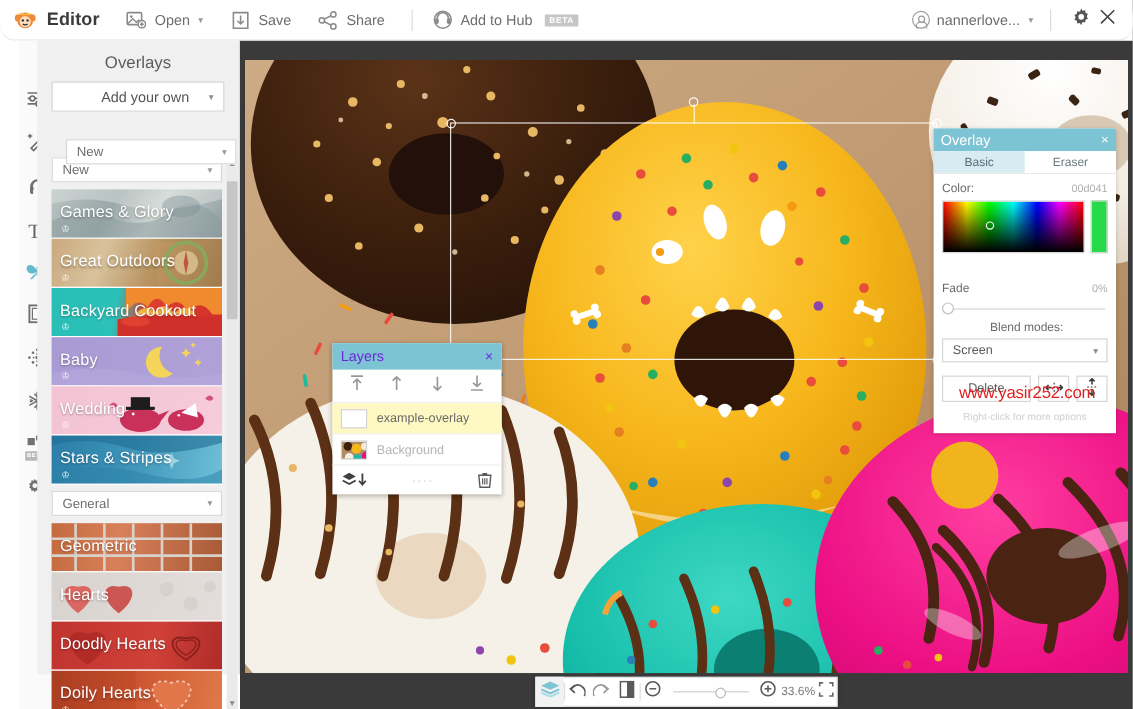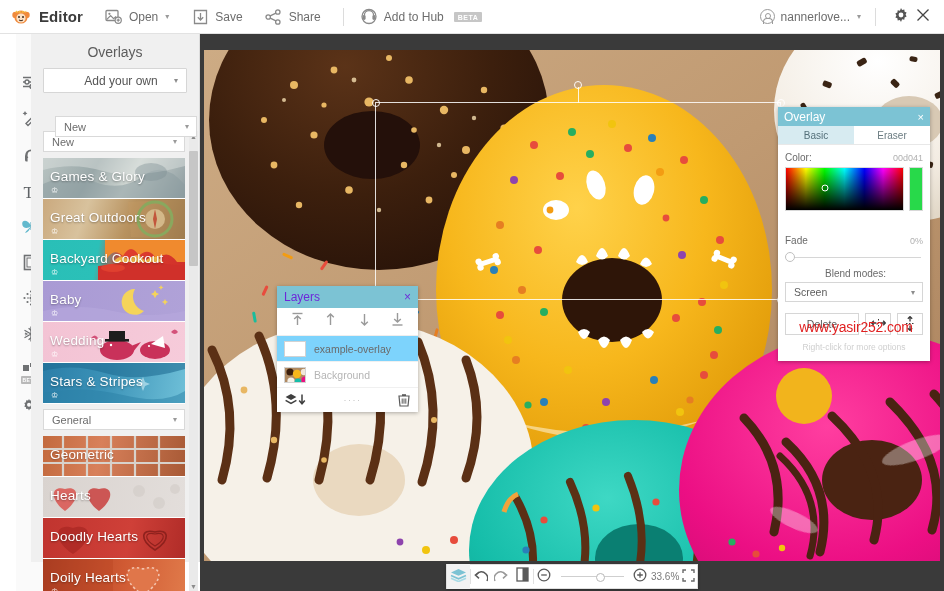--- a/index.html
+++ b/index.html
@@ -9,21 +9,21 @@
     background: #ffffff;
     overflow: hidden;
     position: relative;
     -webkit-font-smoothing: antialiased;
   }
 
   
   .topbar {
     position: absolute; top: 0; left: 0; width: 944px; height: 34px;
     background: #ffffff; border-bottom: 1px solid #e2e2e2;
-    display: flex; align-items: center; padding: 0 10px;
+    display: flex; align-items: center; padding: 0 10px; border-radius: 13px;
   }
   .brand { display: flex; align-items: center; gap: 7px; margin-right: 22px; }
   .brand-logo { width: 22px; height: 22px; position: relative; }
   .brand-name { font-size: 15px; color: #3b3b3b; font-weight: bold; letter-spacing: .1px; }
   .tb-item {
     display: flex; align-items: center; gap: 6px;
     font-size: 12px; color: #6d6d6d; margin-right: 22px; cursor: pointer;
     height: 34px;
   }
   .tb-item .ic { display: inline-flex; align-items: center; justify-content: center; width: 18px; height: 18px; color: #8a8a8a; }
@@ -169,21 +169,21 @@
   .layers-head .x { margin-left: auto; font-size: 12px; cursor: pointer; opacity: .95; }
   .layers-tools {
     height: 28px; display: flex; align-items: center; justify-content: space-around;
     border-bottom: 1px solid #eeeeee; padding: 0 4px;
   }
   .lt-btn { width: 24px; height: 20px; display: flex; align-items: center; justify-content: center; color: #9a9a9a; cursor: pointer; }
   .layer-row {
     height: 26px; display: flex; align-items: center; padding: 0 7px; gap: 8px; cursor: pointer;
     border-bottom: 1px solid #f0f0f0;
   }
-  .layer-row.selected { background: #7dd3fc; }
+  .layer-row.selected { background: #fef9c3; }
   .layer-thumb { width: 22px; height: 16px; border: 1px solid #d2d2d2; background: #ffffff; flex: none; overflow: hidden; position: relative; }
   .layer-name { font-size: 10.5px; color: #6a6a6a; }
   .layer-row.dim .layer-name { color: #b5b5b5; }
   .layers-foot { height: 24px; display: flex; align-items: center; padding: 0 8px; }
   .lf-left { color: #3f3f3f; font-size: 12px; cursor: pointer; display: flex; align-items: center; }
   .lf-grip { margin: 0 auto; letter-spacing: 1.5px; color: #c2c2c2; font-size: 9px; cursor: move; }
   .lf-trash { color: #5a5a5a; cursor: pointer; display: flex; align-items: center; }
 
   
   .ovl {

